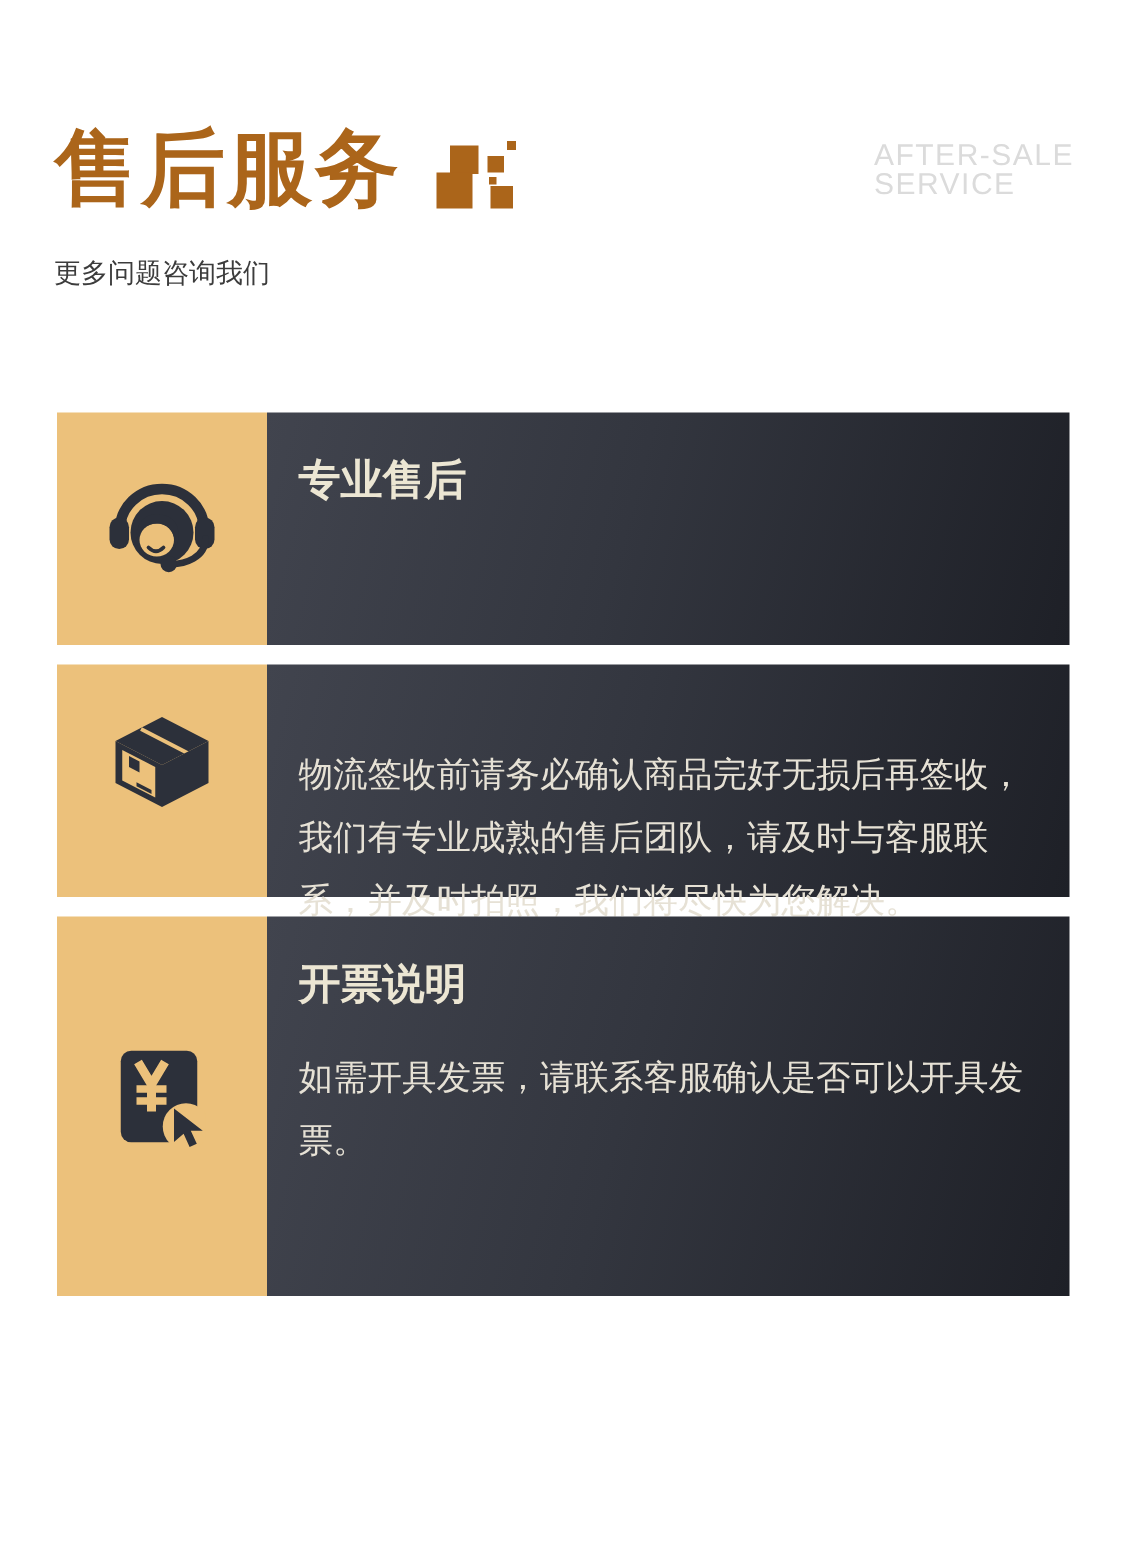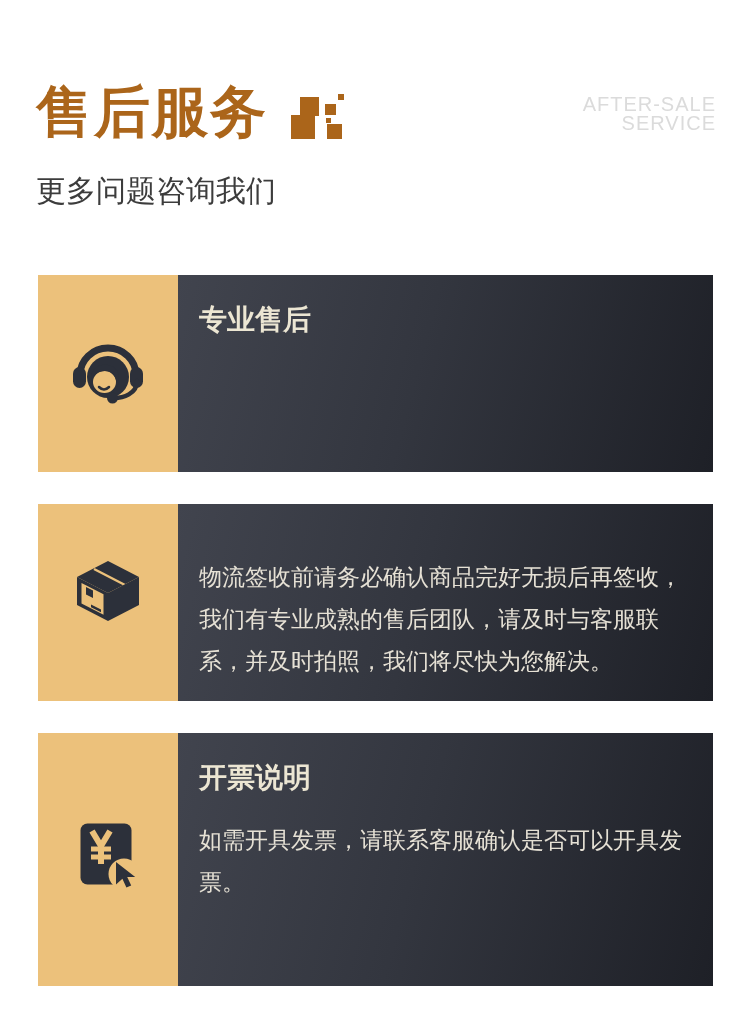--- a/index.html
+++ b/index.html
@@ -13,30 +13,30 @@
   }
   .title-deco { position:absolute; left:287px; top:92px; width:60px; height:48px; }
   .title-deco .sq { position:absolute; background:#ab651a; }
   .sq-a { left:13px; top:5px;  width:19px; height:19px; }
   .sq-b { left:4px;  top:23px; width:24px; height:24px; }
   .sq-c { left:38px; top:12px; width:11px; height:11px; }
   .sq-d { left:51px; top:2px;  width:6px;  height:6px; }
   .sq-e { left:39px; top:26px; width:5px;  height:5px; }
   .sq-f { left:40px; top:32px; width:15px; height:15px; }
   .title-en {
-    position:absolute; right:34px; top:95px; text-align:right;
+    position:absolute; right:34px; top:95px; 
     font-size:20px; line-height:19px; color:#dbdbdb; letter-spacing:1px;
     white-space:pre-line;
   }
   .subtitle {
     position:absolute; left:36px; top:171px;
-    font-size:30px; color:#3c3c3c; line-height:1.3;
+    font-size:18px; color:#3c3c3c; line-height:1.3;
   }
   .cards { position:absolute; left:38px; top:275px; width:675px; }
-  .card { display:flex; height:197px; margin-bottom:32px; }
+  .card { display:flex; height:155px; margin-bottom:13px; }
   .card:last-child { height:253px; margin-bottom:0; }
   .icon-cell {
     flex:0 0 140px; width:140px; background:#ecc17b;
     display:flex; align-items:center; justify-content:center;
   }
   .content-cell {
     flex:1; min-width:0;
     background:linear-gradient(105deg,#41444e 0%,#33363f 45%,#1e2027 100%);
     padding:28px 14px 0 21px; box-sizing:border-box;
   }

